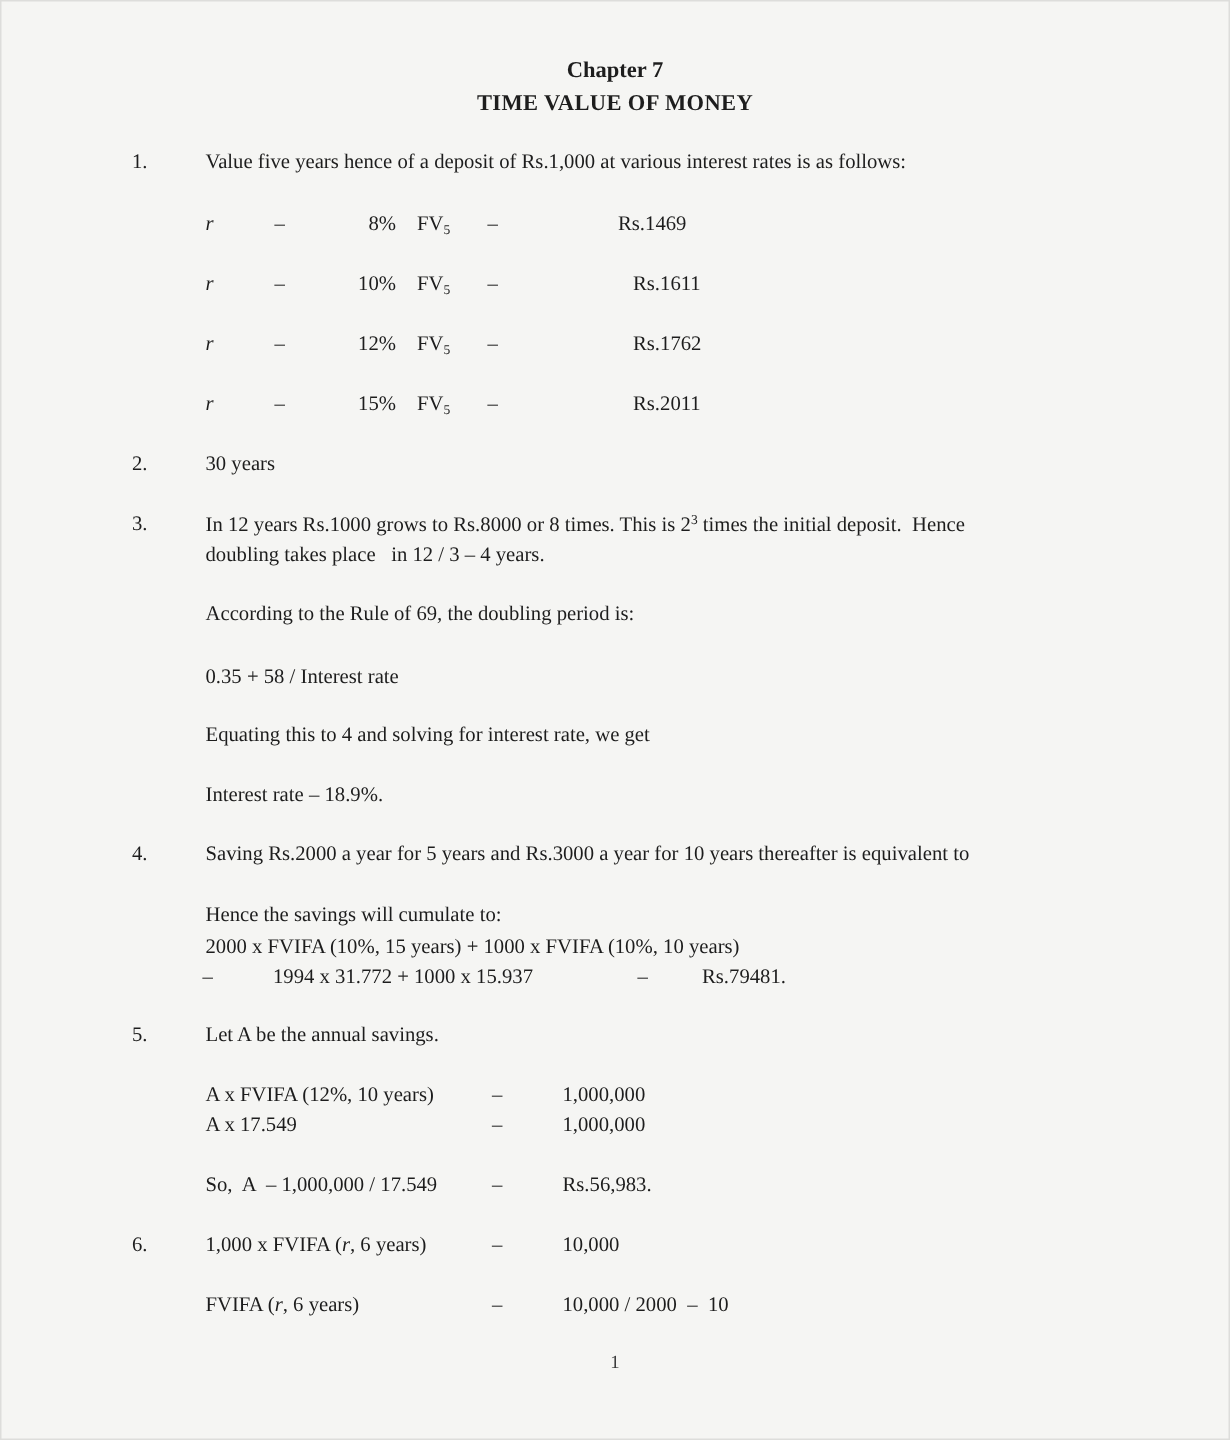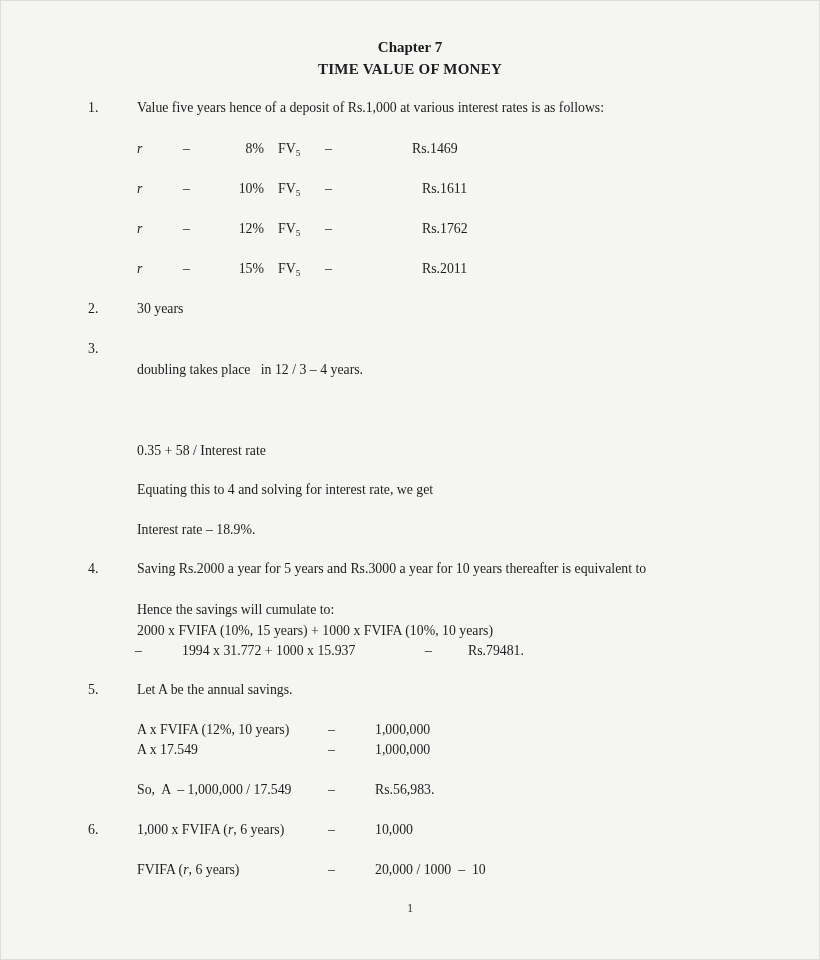--- a/index.html
+++ b/index.html
@@ -71,23 +71,27 @@
     <span class="cell" style="left:422px">Rs.2011</span>
   </div>
 
   <div class="row" style="top:301px">
     <span class="cell" style="left:88px">2.</span>
     <span class="cell" style="left:137px">30 years</span>
   </div>
 
   <div class="row" style="top:341px">
     <span class="cell" style="left:88px">3.</span>
+    <span class="cell" style="left:137px"><span>In 12 years Rs.1000 grows to Rs.8000 or 8 times. This is 2</span><sup>3</sup><span> times the initial deposit.  Hence</span></span>
   </div>
   <div class="row" style="top:361.5px">
     <span class="cell" style="left:137px">doubling takes place   in 12 / 3 – 4 years.</span>
+  </div>
+  <div class="row" style="top:401px">
+    <span class="cell" style="left:137px">According to the Rule of 69, the doubling period is:</span>
   </div>
   <div class="row" style="top:443px">
     <span class="cell" style="left:137px">0.35 + 58 / Interest rate</span>
   </div>
   <div class="row" style="top:482px">
     <span class="cell" style="left:137px">Equating this to 4 and solving for interest rate, we get</span>
   </div>
   <div class="row" style="top:522px">
     <span class="cell" style="left:137px">Interest rate – 18.9%.</span>
   </div>
@@ -131,18 +135,18 @@
 
   <div class="row" style="top:822px">
     <span class="cell" style="left:88px">6.</span>
     <span class="cell" style="left:137px"><span>1,000 x FVIFA (</span><span class="it">r</span><span>, 6 years)</span></span>
     <span class="cell" style="left:328px">–</span>
     <span class="cell" style="left:375px">10,000</span>
   </div>
   <div class="row" style="top:862px">
     <span class="cell" style="left:137px"><span>FVIFA (</span><span class="it">r</span><span>, 6 years)</span></span>
     <span class="cell" style="left:328px">–</span>
-    <span class="cell" style="left:375px">20,000 / 1000  –  10</span>
+    <span class="cell" style="left:375px">10,000 / 2000  –  10</span>
   </div>
 
   <div class="center pagenum" style="top:901px">1</div>
 
 </div>
 
 </body></html>

